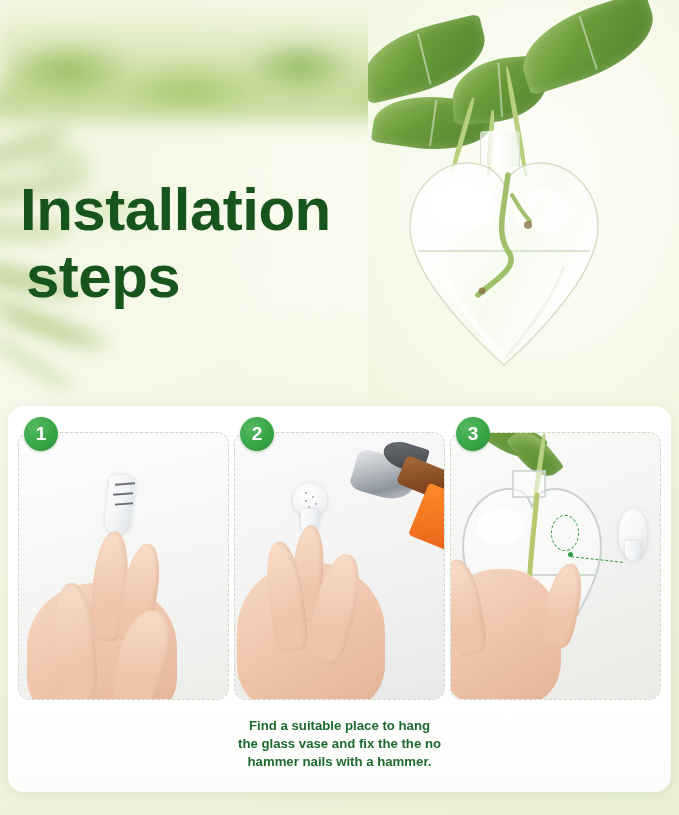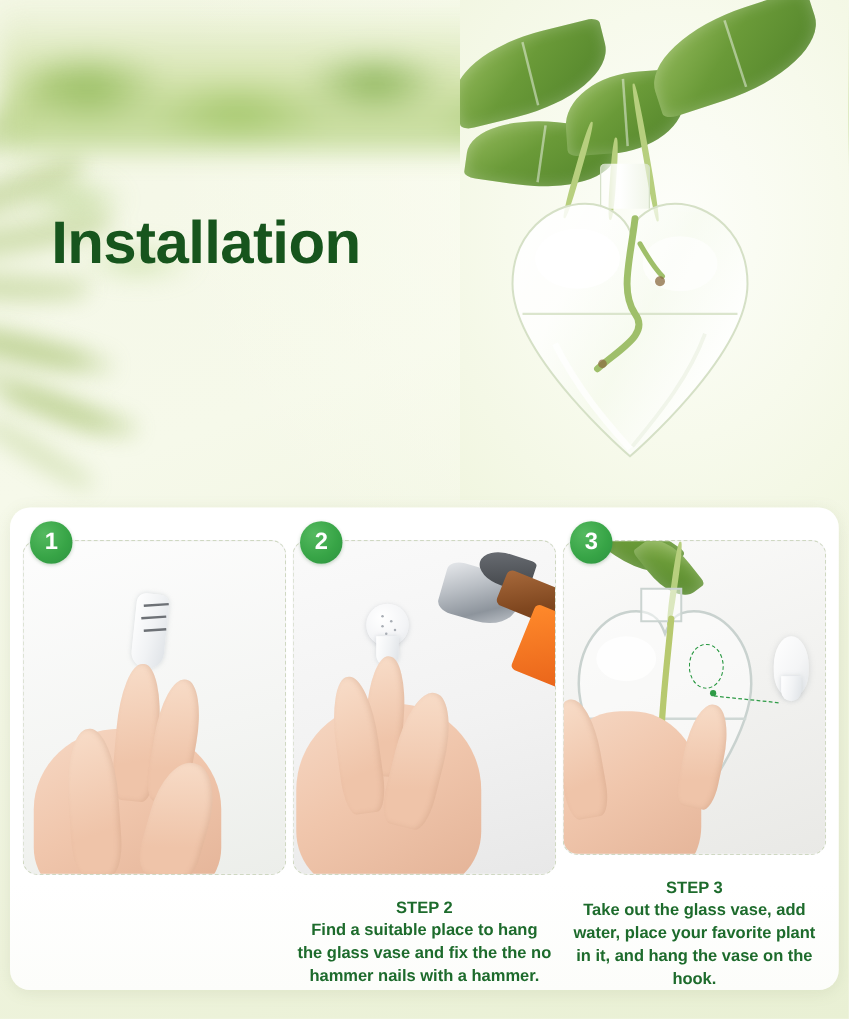--- a/index.html
+++ b/index.html
@@ -67,24 +67,24 @@
     right: -30px; bottom: 40px; width: 170px; height: 150px;
     filter: blur(10px); opacity: .5;
     background:
       radial-gradient(ellipse 60px 26px at 60px 40px, #8fbb4e 0%, rgba(143,187,78,0) 70%),
       radial-gradient(ellipse 70px 22px at 110px 90px, #a6cb6d 0%, rgba(166,203,109,0) 70%);
   }
 
   
   #hero-title {
     position: absolute;
-    left: 41px;
+    left: 20px;
     top: 136px;
     width: 330px;
-    font-size: 48px;
+    font-size: 60px;
     line-height: 1.12;
     font-weight: bold;
     color: #17551d;
     letter-spacing: -0.5px;
   }
   #hero-title .line { display: block; }
   #hero-title .line-2 { margin-left: 6px; }
 
   
   #hero-photo {
@@ -327,20 +327,21 @@
   <div class="foliage" id="foliage-midleft">
     <div class="leaf-blob"></div>
       <div class="leaf-blob"></div>
       <div class="leaf-blob"></div>
   </div>
   <div id="foliage-bottom"></div>
   <div id="foliage-bottomright"></div>
 
   <h1 id="hero-title">
     <span class="line line-1">Installation</span>
+    <span class="line line-2">steps</span>
   </h1>
 
   <div id="hero-photo">
     <div id="hero-photo-bg"></div>
 
     <div>
 
       <div class="leaf" style="left:-8px; top:28px; width:128px; height:62px; transform:rotate(-14deg);">
           <div class="leaf-vein"></div>
         </div>
@@ -425,21 +426,20 @@
             <div class="hammer-handle" style="left:164px; top:34px; width:70px; height:30px; transform:rotate(22deg);"></div>
             <div class="hammer-grip" style="left:182px; top:56px; width:44px; height:56px; transform:rotate(22deg);"></div>
 
             <div class="hand" style="left:2px; top:130px; width:148px; height:150px;"></div>
             <div class="finger" style="left:58px; top:92px; width:30px; height:96px; transform:rotate(4deg);"></div>
             <div class="finger" style="left:34px; top:108px; width:34px; height:110px; transform:rotate(-8deg);"></div>
             <div class="finger" style="left:80px; top:120px; width:40px; height:110px; transform:rotate(14deg);"></div>
           </div>
         </div>
         <div class="step-caption">
-          <span class="caption-title">STEP 2</span>
           <span class="caption-body">Find a suitable place to hang the glass vase and fix the the no hammer nails with a hammer.</span>
         </div>
       </div>
 
       <div class="step">
         <div class="step-badge">3</div>
         <div class="step-photo">
           <div class="photo-scene" id="scene-3">
 
             <div class="leaf" style="left:24px; top:-14px; width:70px; height:34px; transform:rotate(34deg);"></div>
@@ -459,22 +459,18 @@
             <div class="finger" style="left:-4px; top:126px; width:34px; height:96px; transform:rotate(-10deg);"></div>
             <div class="finger" style="left:96px; top:130px; width:32px; height:84px; transform:rotate(12deg);"></div>
 
             <div class="wall-hook" style="left:168px; top:76px; width:28px; height:48px;"></div>
             <div class="nail-hook" style="left:174px; top:108px; width:16px; height:20px; border-radius:0 0 8px 8px;"></div>
             <div class="annot-circle" style="left:100px; top:82px; width:26px; height:34px;"></div>
             <div class="annot-line" style="left:120px; top:126px; width:52px; transform:rotate(6deg);"></div>
             <div class="annot-dot" style="left:117px; top:119px;"></div>
           </div>
         </div>
-        <div class="step-caption">
-          <span class="caption-title">STEP 3</span>
-          <span class="caption-body">Take out the glass vase, add water, place your favorite plant in it, and hang the vase on the hook.</span>
-        </div>
       </div>
 
     </div>
   </div>
 
 </div>
 
 </body></html>

